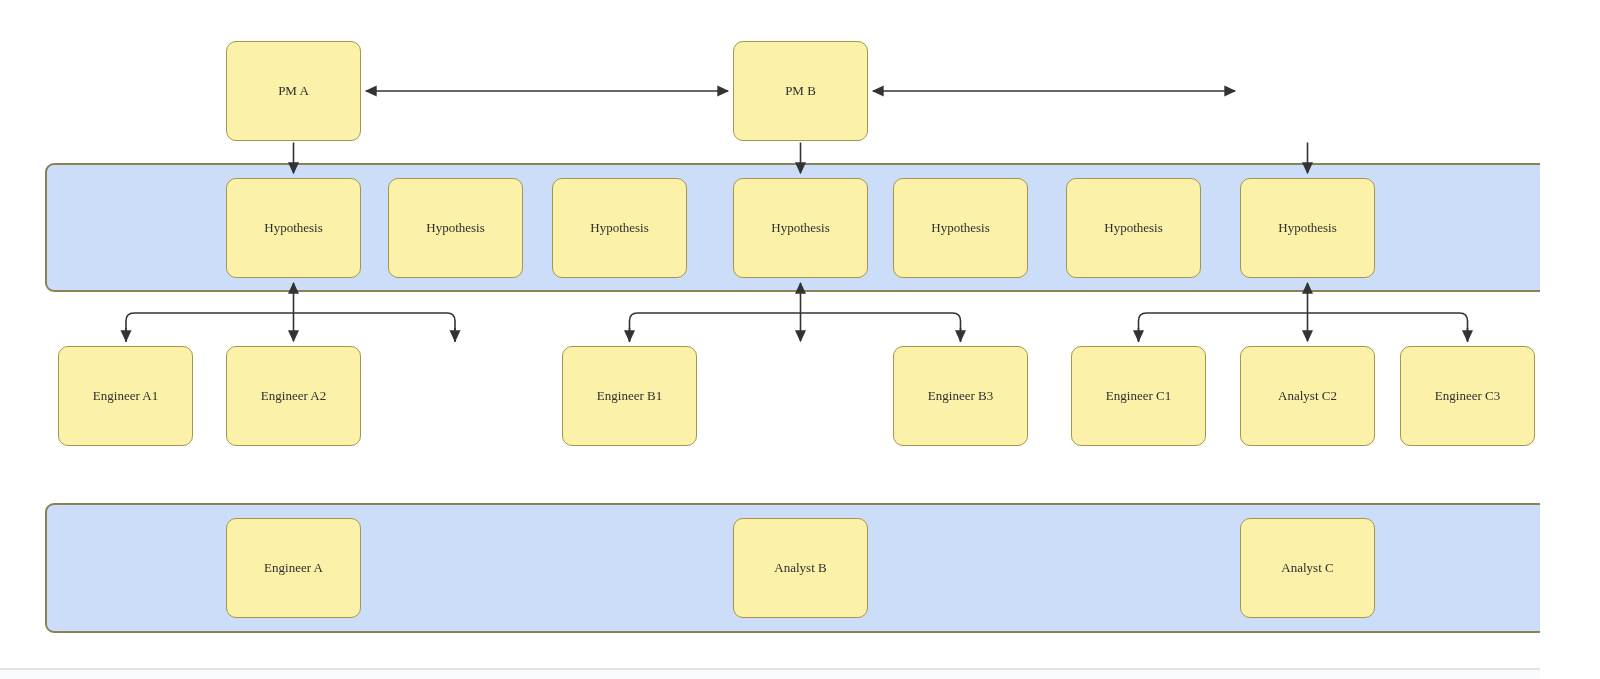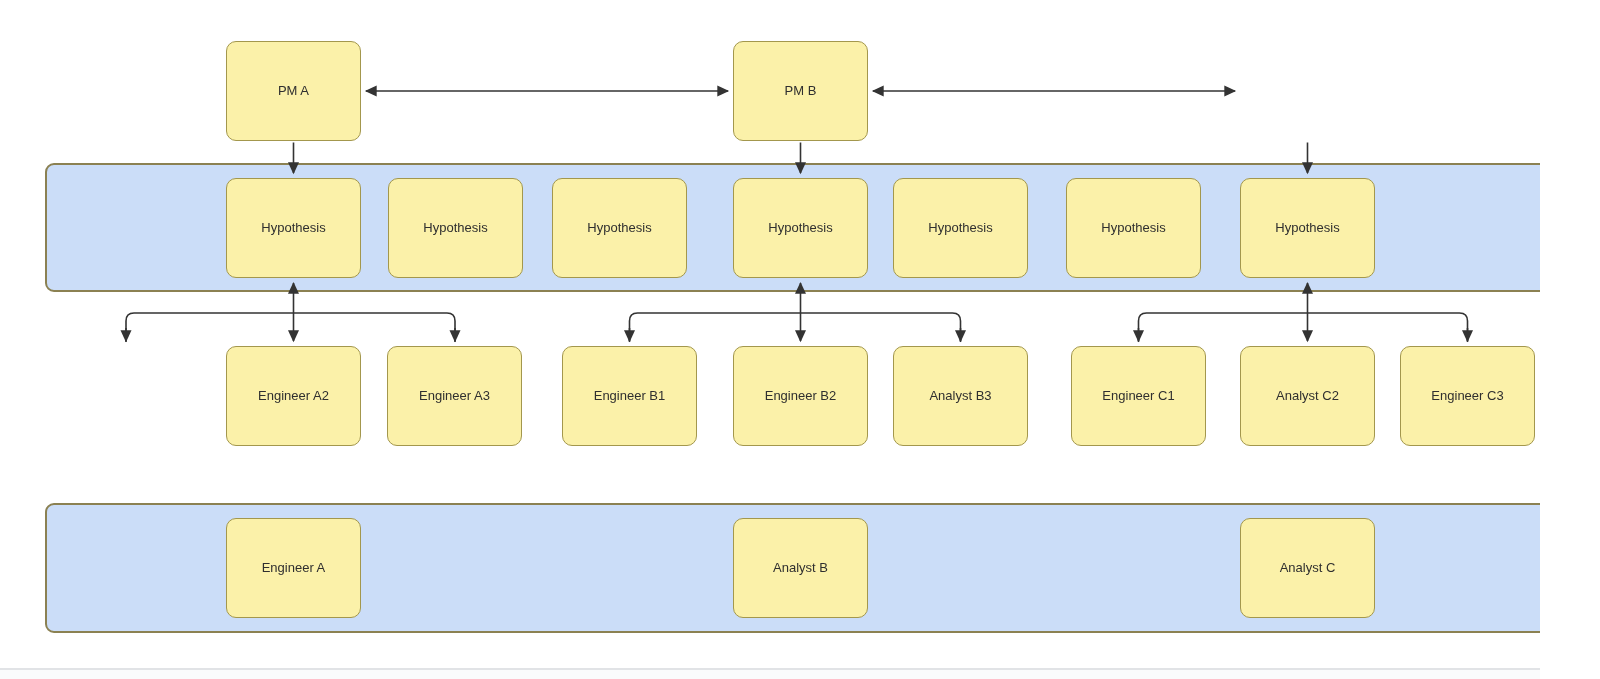--- a/index.html
+++ b/index.html
@@ -8,21 +8,21 @@
     --band-fill:#CBDDF8;
     --band-border:#8B8152;
     --arrow:#333333;
     --text:#2F2F2F;
     --footer-line:#E1E3E6;
     --footer-bg:#FAFBFC;
   }
   html,body{margin:0;padding:0;background:#fff;}
   .stage{
     position:relative;width:1540px;height:679px;background:#ffffff;
-    overflow:hidden;font-family:Liberation Sans, sans-serif;
+    overflow:hidden;font-family:Liberation Serif, serif;
   }
   .band{
     position:absolute;left:45px;width:1509px;
     background:var(--band-fill);border:2px solid var(--band-border);
     border-radius:9px;box-sizing:border-box;z-index:1;
   }
   .band.hyp{top:163px;height:129px;}
   .band.analyst{top:503px;height:130px;}
   svg.wires{position:absolute;left:0;top:0;z-index:2;pointer-events:none;}
   svg.wires path{stroke:var(--arrow);stroke-width:1.6;fill:none;}
@@ -90,25 +90,24 @@
   <div class="node" style="left:733px;top:41px">PM B</div>
 
   <div class="node" style="left:226px;top:178px">Hypothesis</div>
   <div class="node" style="left:388px;top:178px">Hypothesis</div>
   <div class="node" style="left:552px;top:178px">Hypothesis</div>
   <div class="node" style="left:733px;top:178px">Hypothesis</div>
   <div class="node" style="left:893px;top:178px">Hypothesis</div>
   <div class="node" style="left:1066px;top:178px">Hypothesis</div>
   <div class="node" style="left:1240px;top:178px">Hypothesis</div>
 
+  <div class="node" style="left:58px;top:346px">Engineer A1</div>
   <div class="node" style="left:226px;top:346px">Engineer A2</div>
-  <div class="node" style="left:387px;top:346px">Engineer A3</div>
   <div class="node" style="left:562px;top:346px">Engineer B1</div>
-  <div class="node" style="left:733px;top:346px">Engineer B2</div>
-  <div class="node" style="left:893px;top:346px">Analyst B3</div>
+  <div class="node" style="left:893px;top:346px">Engineer B3</div>
   <div class="node" style="left:1071px;top:346px">Engineer C1</div>
   <div class="node" style="left:1240px;top:346px">Analyst C2</div>
   <div class="node" style="left:1400px;top:346px">Engineer C3</div>
 
   <div class="node" style="left:226px;top:518px">Engineer A</div>
   <div class="node" style="left:733px;top:518px">Analyst B</div>
   <div class="node" style="left:1240px;top:518px">Analyst C</div>
 
   <div class="footer-line"></div>
   <div class="footer-area"></div>

